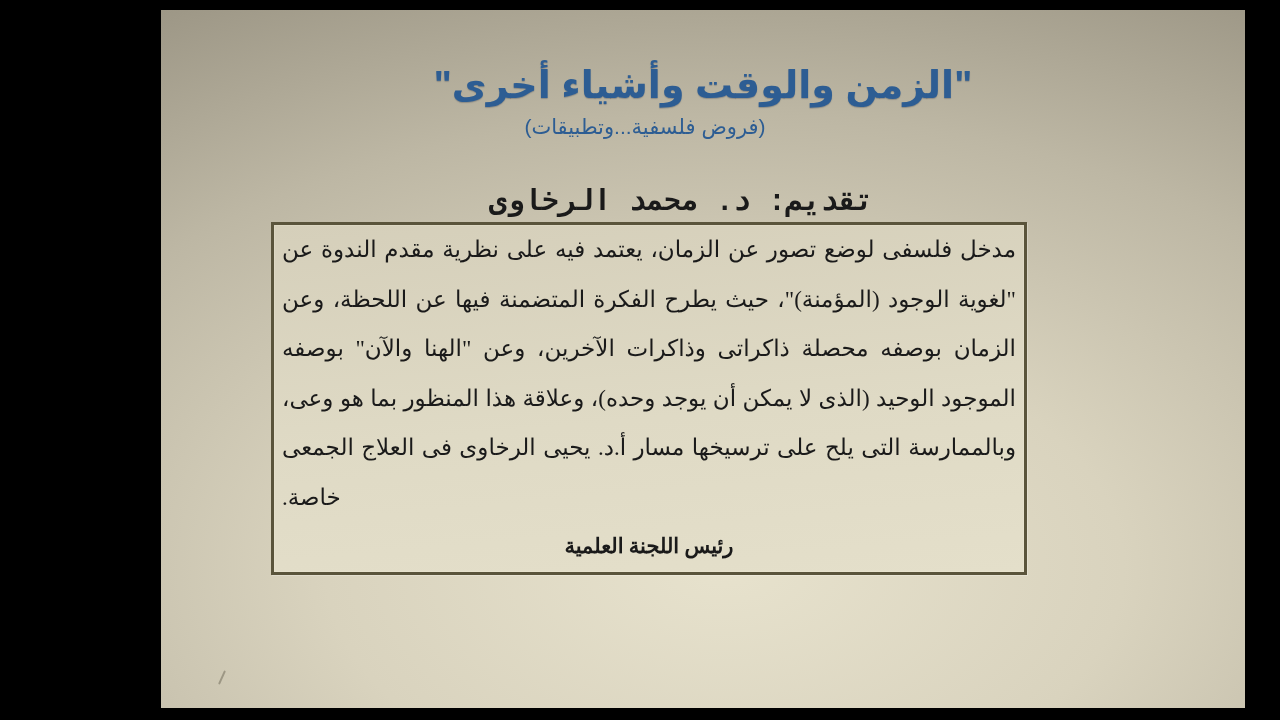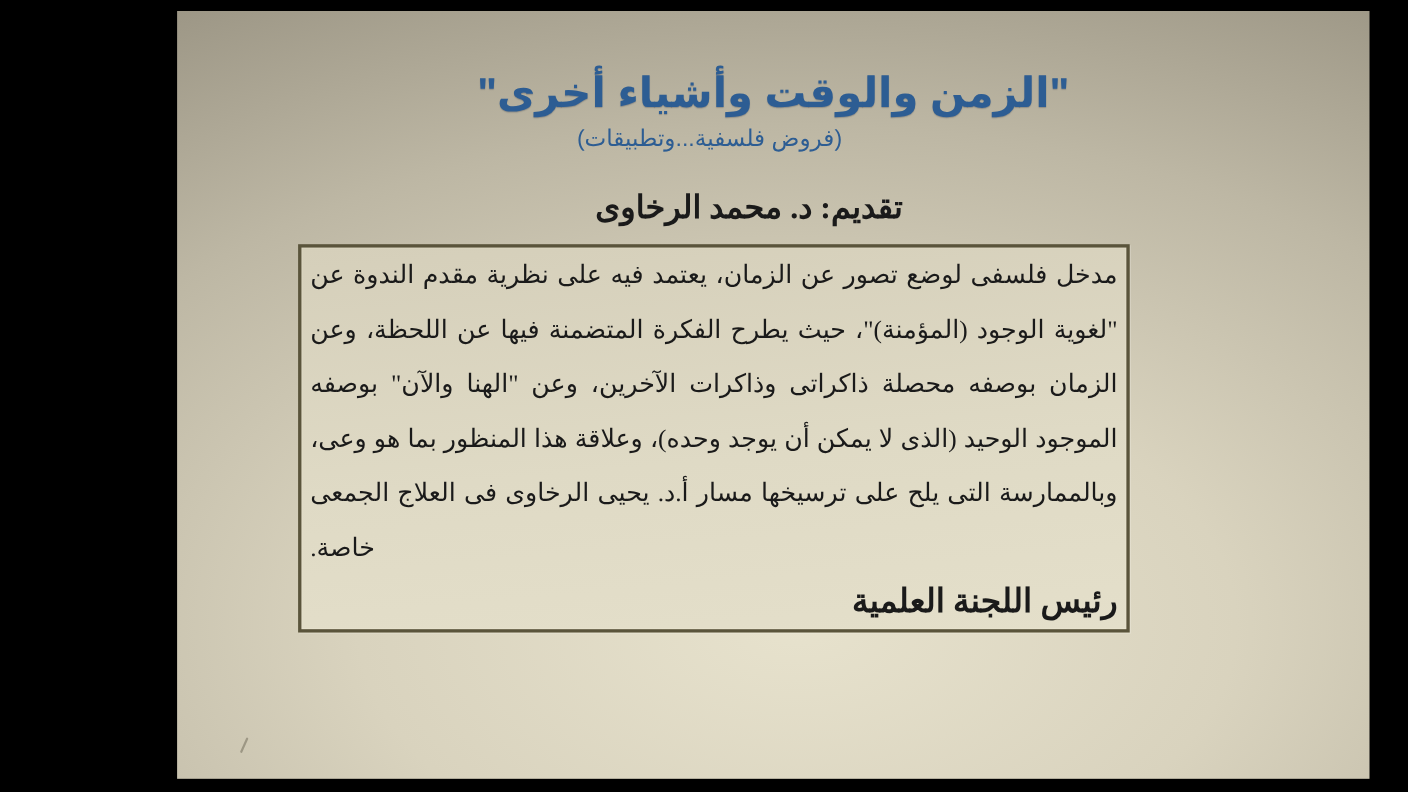--- a/index.html
+++ b/index.html
@@ -58,26 +58,26 @@
     direction: rtl;
     font-family: "Liberation Sans", "DejaVu Sans", sans-serif;
     font-weight: normal;
     font-size: 21px;
     line-height: 30px;
     color: var(--title-blue, #2d5d93);
   }
 
   .presenter-line {
     position: absolute;
-    left: 0; top: 158px;
+    left: 0; top: 172px;
     width: 100%;
     transform: translateX(-22px);
     text-align: center;
     direction: rtl;
-    font-family: Liberation Serif, serif;
+    font-family: Liberation Mono, monospace;
     font-weight: bold;
     font-size: 29px;
     line-height: 42px;
     color: var(--ink, #1a1a1a);
   }
 
   .abstract-box {
     position: absolute;
     left: 110px; top: 212px;          
     width: 756px; height: 353px;
@@ -93,23 +93,23 @@
     text-align: justify;
     text-align-last: left;
     -moz-text-align-last: left;
     font-size: 23px;
     line-height: 49.5px;
     color: var(--ink, #1a1a1a);
   }
 
   .sig-line {
     direction: rtl;
-    text-align: right;
+    text-align: center;
     font-weight: bold;
-    font-size: 30px;
+    font-size: 21px;
     line-height: 49.5px;
     color: var(--ink, #1a1a1a);
   }
 
   .scratch-mark {
     position: absolute;
     left: 60px; top: 660px;
     width: 2px; height: 15px;
     background: rgba(75, 70, 55, 0.38);
     transform: rotate(24deg);

